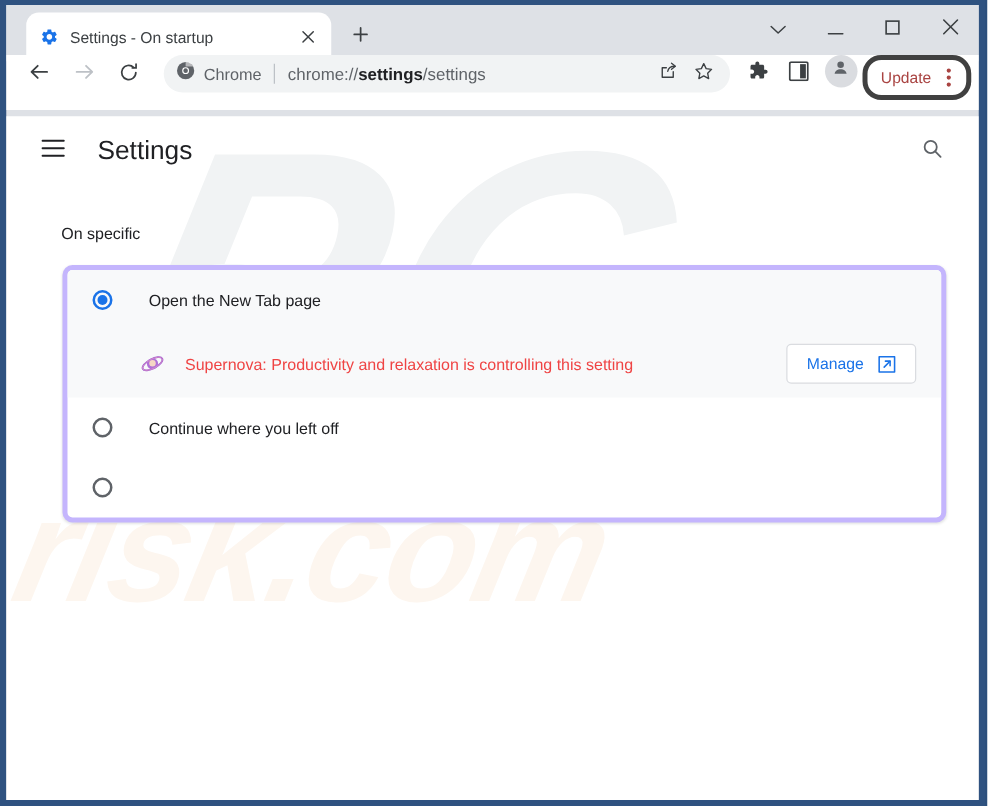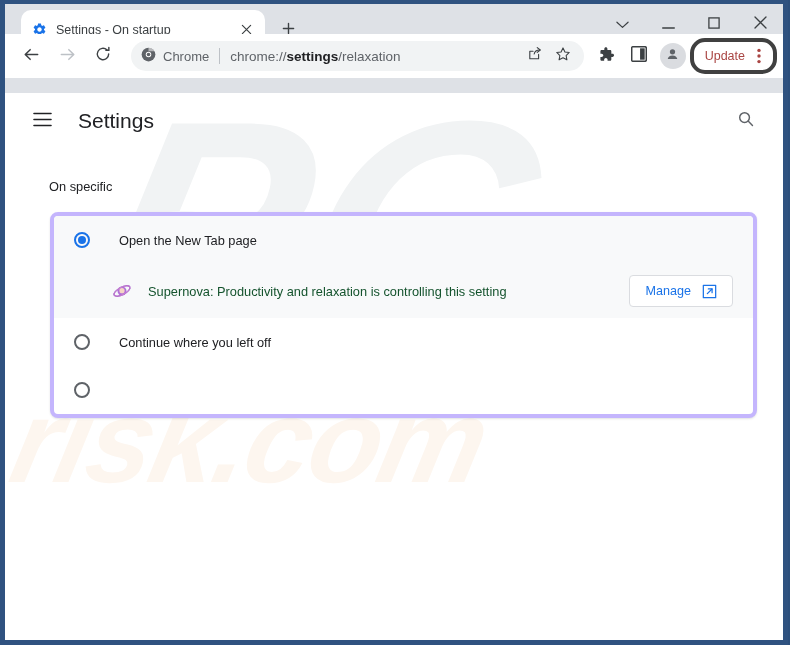--- a/index.html
+++ b/index.html
@@ -90,26 +90,25 @@
     align-items: center;
   }
   .win-btn {
     width: 46px; height: 40px;
     display: flex; align-items: center; justify-content: center;
   }
 
   
   .toolbar {
     position: absolute;
-    left: 0; top: 30px;
+    left: 0; top: 40px;
     width: 100%;
     height: 44px;
     background: #ffffff;
     display: flex;
-    align-items: center;
     box-sizing: border-box;
     padding: 0 6px 0 10px;
   }
   .nav-btn {
     width: 32px; height: 32px;
     flex: 0 0 32px;
     display: flex; align-items: center; justify-content: center;
     margin-right: 4px;
   }
   .omnibox {
@@ -340,21 +339,21 @@
     background: #f8f9fa;
   }
   .ext-icon {
     width: 20px; height: 20px;
     flex: 0 0 20px;
     display: flex; align-items: center; justify-content: center;
   }
   .ext-text {
     flex: 1 1 auto;
     font-size: 12.8px;
-    color: #14532d;
+    color: #ef4444;
     margin-left: 16px;
     white-space: nowrap;
     overflow: hidden;
   }
   .ext-btn {
     flex: 0 0 auto;
     height: 32px;
     border: 1px solid #dadce0;
     border-radius: 4px;
     background: #ffffff;
@@ -470,21 +469,21 @@
             <svg width="15" height="15" viewBox="0 0 24 24">
               <circle cx="12" cy="12" r="11" fill="#5f6368"></circle>
               <circle cx="12" cy="12" r="4.4" fill="#ffffff"></circle>
               <circle cx="12" cy="12" r="2.9" fill="#5f6368"></circle>
               <path d="M12 1 A11 11 0 0 1 21.5 6.6 L12 6.6 Z" fill="#ffffff" opacity=".55"></path>
             </svg>
           </span>
           <span class="omni-chip-label">Chrome</span>
         </span>
         <span class="omni-divider"></span>
-        <span class="omni-url"><span>chrome://</span><b>settings</b><span>/relaxation</span></span>
+        <span class="omni-url"><span>chrome://</span><b>settings</b><span>/settings</span></span>
         <span class="omni-actions">
           <span class="omni-icon-btn">
             <span>
               <svg width="16" height="16" viewBox="0 0 20 20" stroke="#3c4043" stroke-width="1.4" fill="none" stroke-linecap="round" stroke-linejoin="round">
                 <path d="M14.5 10.5 V16 H3.5 V6.5 H7.6"></path>
                 <path d="M9 10 C9.6 6.6 12.4 5 16 5"></path>
                 <path d="M12.8 2 L16.6 5 L12.8 8"></path>
               </svg>
             </span>
           </span>

